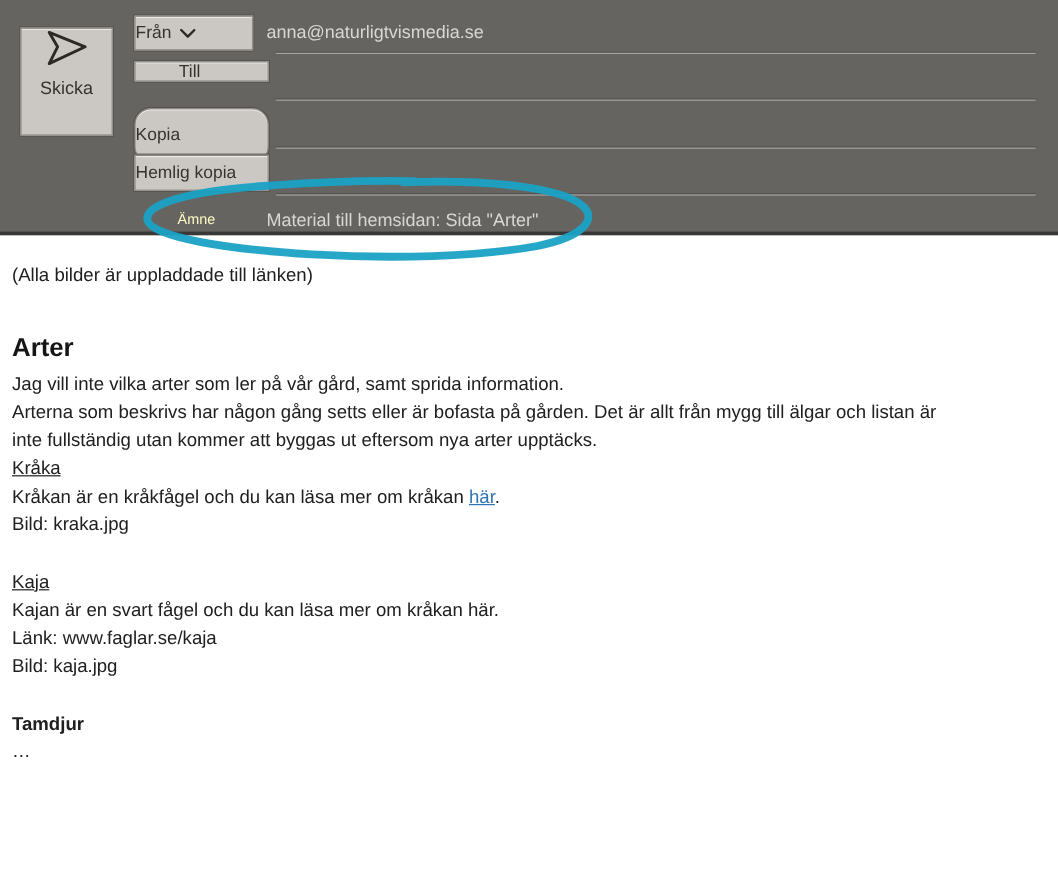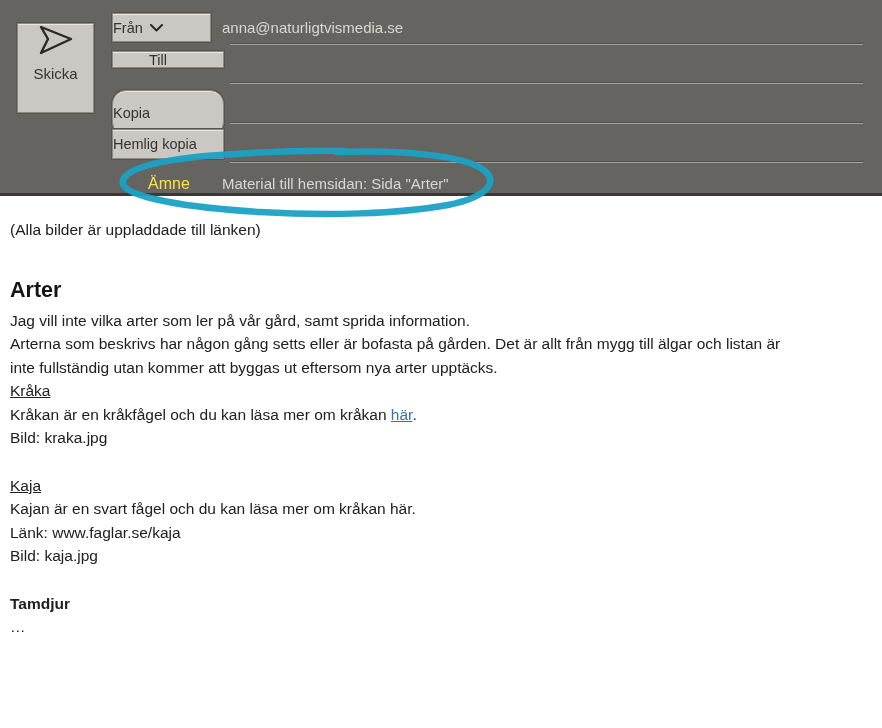--- a/index.html
+++ b/index.html
@@ -58,21 +58,21 @@
 
   .hdr-value {
     position: absolute; left: 222px;
     color: #d9d7d3; font-size: 15px; line-height: 17px;
     white-space: nowrap;
   }
   .from-value { top: 19px; cursor: text; }
   .subject-value { top: 175px; cursor: text; }
   .amne-label {
     position: absolute; left: 148px; top: 175px;
-    color: #fde047; font-size: 16px; line-height: 17px;
+    color: #fef9c3; font-size: 12px; line-height: 17px;
   }
 
   .plane-icon svg, .chev-icon svg { display: block; }
 
   
   .annotation-overlay {
     position: absolute; left: 0; top: 0; width: 882px; height: 728px;
     pointer-events: none; z-index: 20;
   }
 

